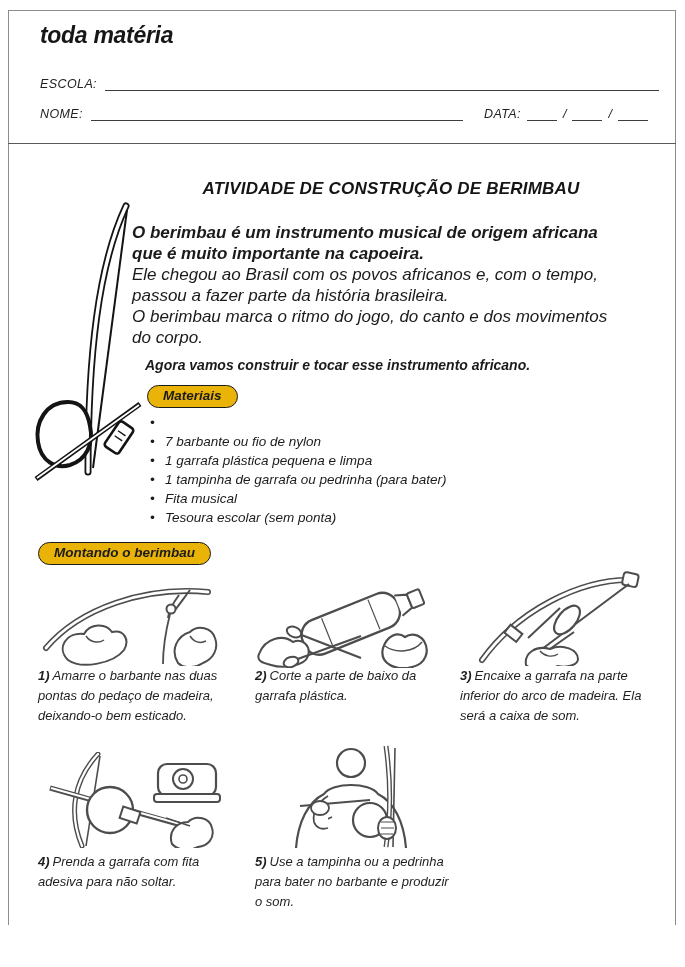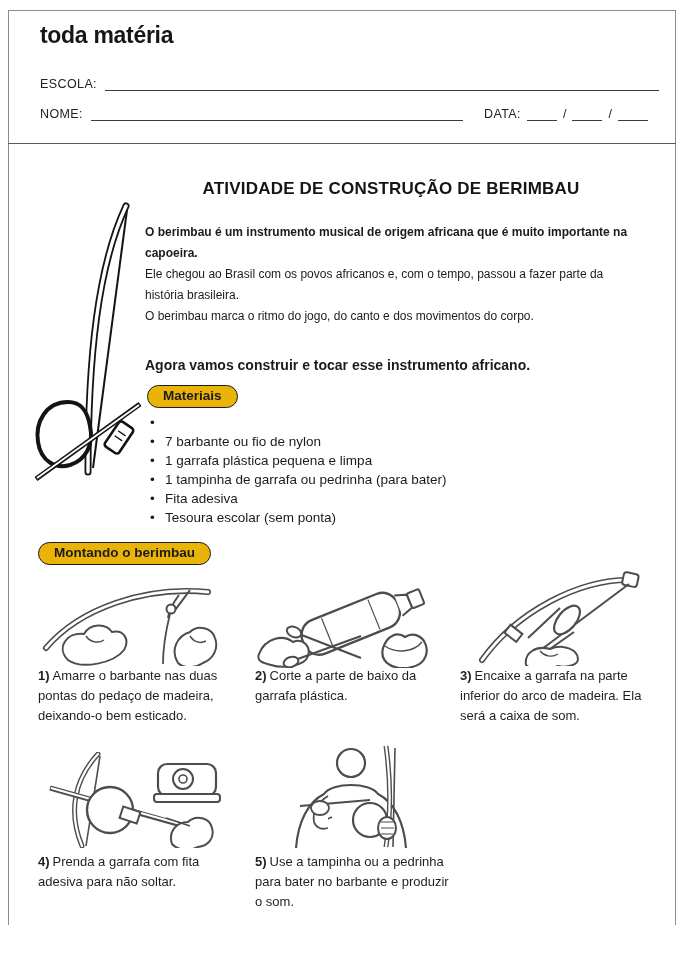--- a/index.html
+++ b/index.html
@@ -1,40 +1,40 @@
 <!DOCTYPE html>
 <html><head>
 <meta charset="utf-8">
 <style>
   html,body{margin:0;padding:0;background:#ffffff;}
   body{
     width:685px;height:967px;
     font-family:"Liberation Sans","DejaVu Sans",sans-serif;
     color:#1b1b1b;
   }
-  .sheet{position:relative;width:685px;height:925px;background:#fff;overflow:hidden;}
+  .sheet{position:relative;width:685px;height:925px;background:#fff;overflow:hidden;font-style:italic;}
   .frame{position:absolute;left:8px;top:10px;width:666px;height:938px;border:1px solid #8c8c8c;}
   .divider{position:absolute;left:8px;top:143px;width:668px;border-top:1.5px solid #5a5a5a;}
 
   
   .logo{position:absolute;left:40px;top:22px;font-size:23px;font-weight:700;letter-spacing:-0.3px;color:#161616;}
   .form-label{font-size:12.5px;letter-spacing:0.4px;color:#222;}
   .row-school{position:absolute;left:40px;top:76px;display:flex;align-items:flex-end;}
   .row-name{position:absolute;left:40px;top:106px;display:flex;align-items:flex-end;}
   .blank{border-bottom:1.4px solid #3c3c3c;height:14px;}
   .school-blank{width:554px;margin-left:8px;}
   .name-blank{width:372px;margin-left:8px;}
   .date-group{position:absolute;left:484px;top:106px;display:flex;align-items:flex-end;gap:6px;text-align:right;}
   .date-blank{width:30px;height:14px;border-bottom:1.4px solid #3c3c3c;}
   .date-slash{font-size:12.5px;color:#222;}
 
   
   .title{position:absolute;left:145px;top:179px;width:492px;text-align:center;
          font-size:17px;font-weight:700;letter-spacing:0.2px;color:#151515;}
-  .intro{position:absolute;left:145px;top:222px;width:484px;font-size:12px;line-height:21px;}
+  .intro{position:absolute;left:132px;top:222px;width:484px;font-size:17px;line-height:21px;}
   .intro p{margin:0;}
   .bold{font-weight:700;}
   .cta{position:absolute;left:145px;top:357px;width:484px;font-size:14px;font-weight:700;}
   .pill{display:inline-block;border:1.7px solid #1c1c1c;border-radius:14px;
         padding:2px 15px 4px 15px;font-size:13.5px;font-weight:700;background:#eab308;}
   .materials-pill{position:absolute;left:147px;top:385px;}
   .materials-list{position:absolute;left:150px;top:413px;width:478px;font-size:13.5px;line-height:19px;}
   .materials-list .mi{display:flex;}
   .materials-list .dot{width:15px;flex:none;}
   .assembly-pill{position:absolute;left:38px;top:542px;}
@@ -113,21 +113,21 @@
     <div class="mi">
       <span class="dot">•</span>
       <span>1 garrafa plástica pequena e limpa</span>
     </div>
     <div class="mi">
       <span class="dot">•</span>
       <span>1 tampinha de garrafa ou pedrinha (para bater)</span>
     </div>
     <div class="mi">
       <span class="dot">•</span>
-      <span>Fita adesiva</span>
+      <span>Fita musical</span>
     </div>
     <div class="mi">
       <span class="dot">•</span>
       <span>Tesoura escolar (sem ponta)</span>
     </div>
   </div>
 
   <div class="pill assembly-pill">Montando o berimbau</div>
 
   <div class="illus" style="left:40px;top:568px;width:190px;height:98px;">

